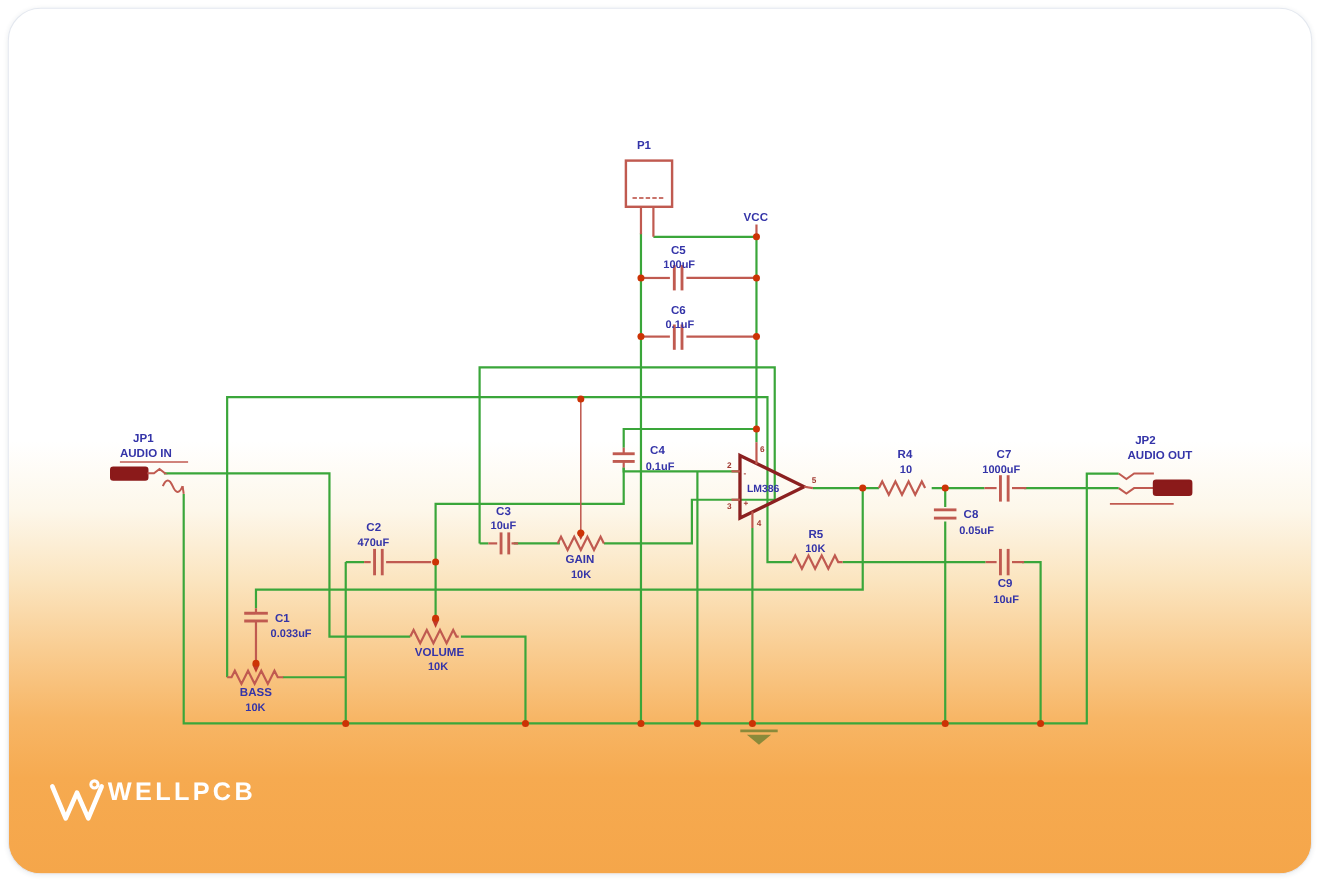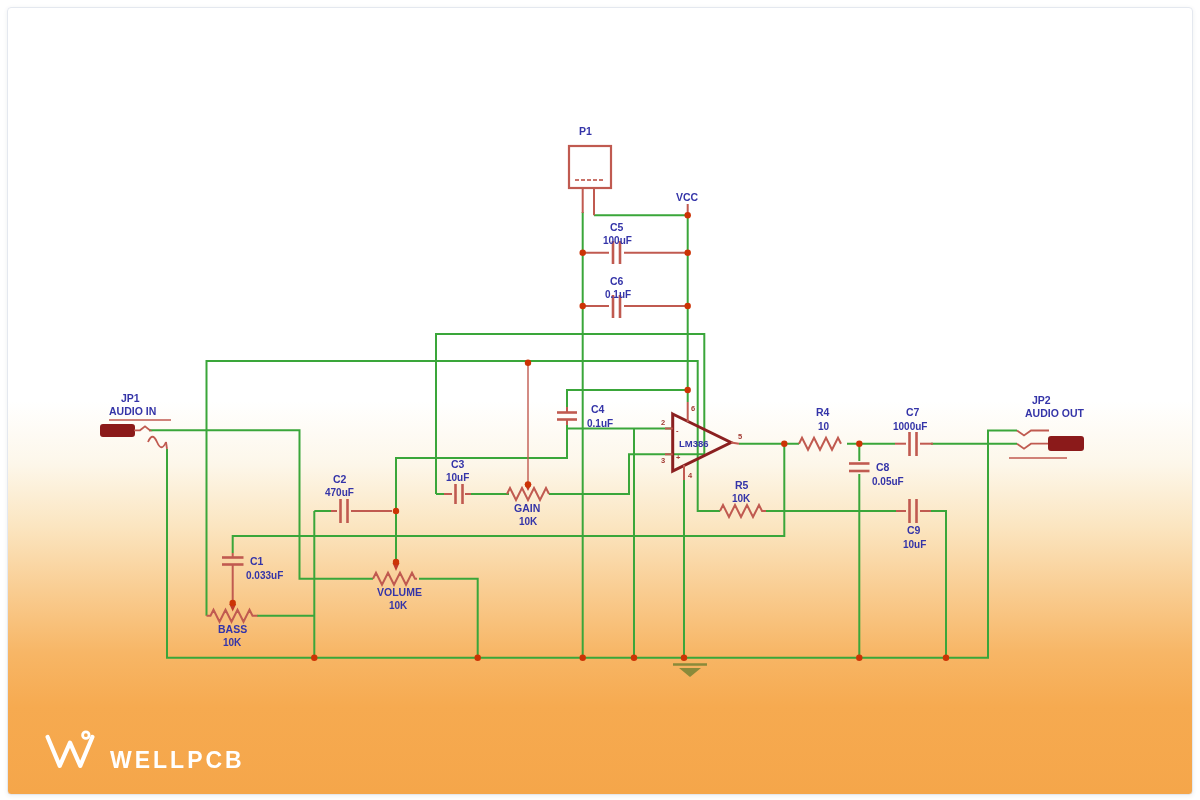--- a/index.html
+++ b/index.html
@@ -1,26 +1,26 @@
 <!DOCTYPE html>
 <html><head>
 <meta charset="utf-8">
 <style>
   html,body{margin:0;padding:0;background:#ffffff;width:1200px;height:800px;
     font-family:"Liberation Sans",sans-serif;}
   .card{position:absolute;left:7px;top:7px;width:1184px;height:786px;
-    border-radius:4px;border:1px solid #e4e8ef;overflow:hidden;
+    border-radius:30px;border:1px solid #e4e8ef;overflow:hidden;
     background:linear-gradient(180deg,#ffffff 0%,#ffffff 50%,#fdf7ea 58%,
       #fbe5c0 66%,#f9cd92 74%,#f7b666 82%,#f6aa50 89%,#f5a64a 100%);
     box-shadow:0 1px 4px rgba(40,60,90,.08);}
   svg text{font-family:"Liberation Sans",sans-serif;}
   .ref{fill:#3434a8;font-size:10.5px;font-weight:700;}
   .val{fill:#3434a8;font-size:10px;font-weight:700;}
   .pin{fill:#a23a32;font-size:7.5px;font-weight:700;}
-  .logo{position:absolute;left:34px;top:720px;display:flex;align-items:flex-end;gap:12px;}
+  .logo{position:absolute;left:34px;top:698px;display:flex;align-items:flex-start;}
   .logo-text{color:#ffffff;font-size:23px;font-weight:700;letter-spacing:3px;}
 </style>
 </head>
 <body>
 
 <div class="card">
   <svg width="1184" height="786" viewBox="7 7 1184 786" xmlns="http://www.w3.org/2000/svg">
 
     <g stroke="#3aa63a" stroke-width="2" fill="none">
 

